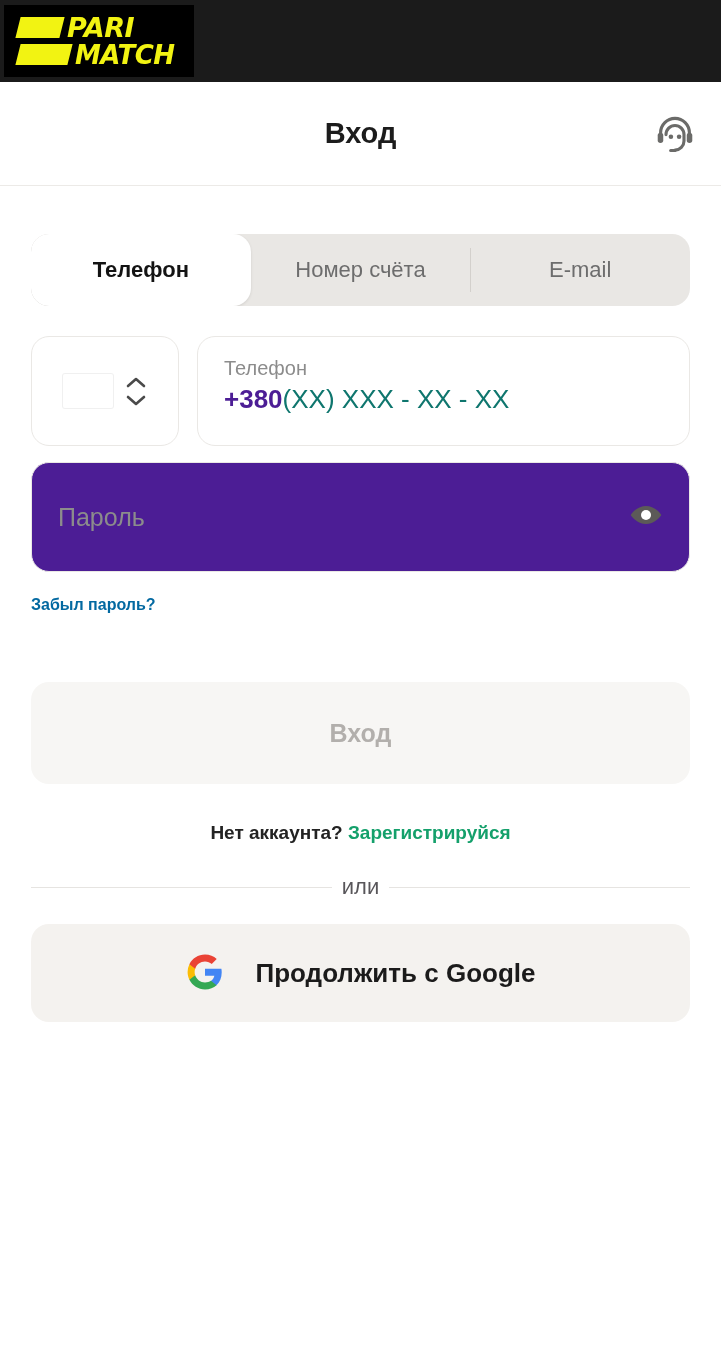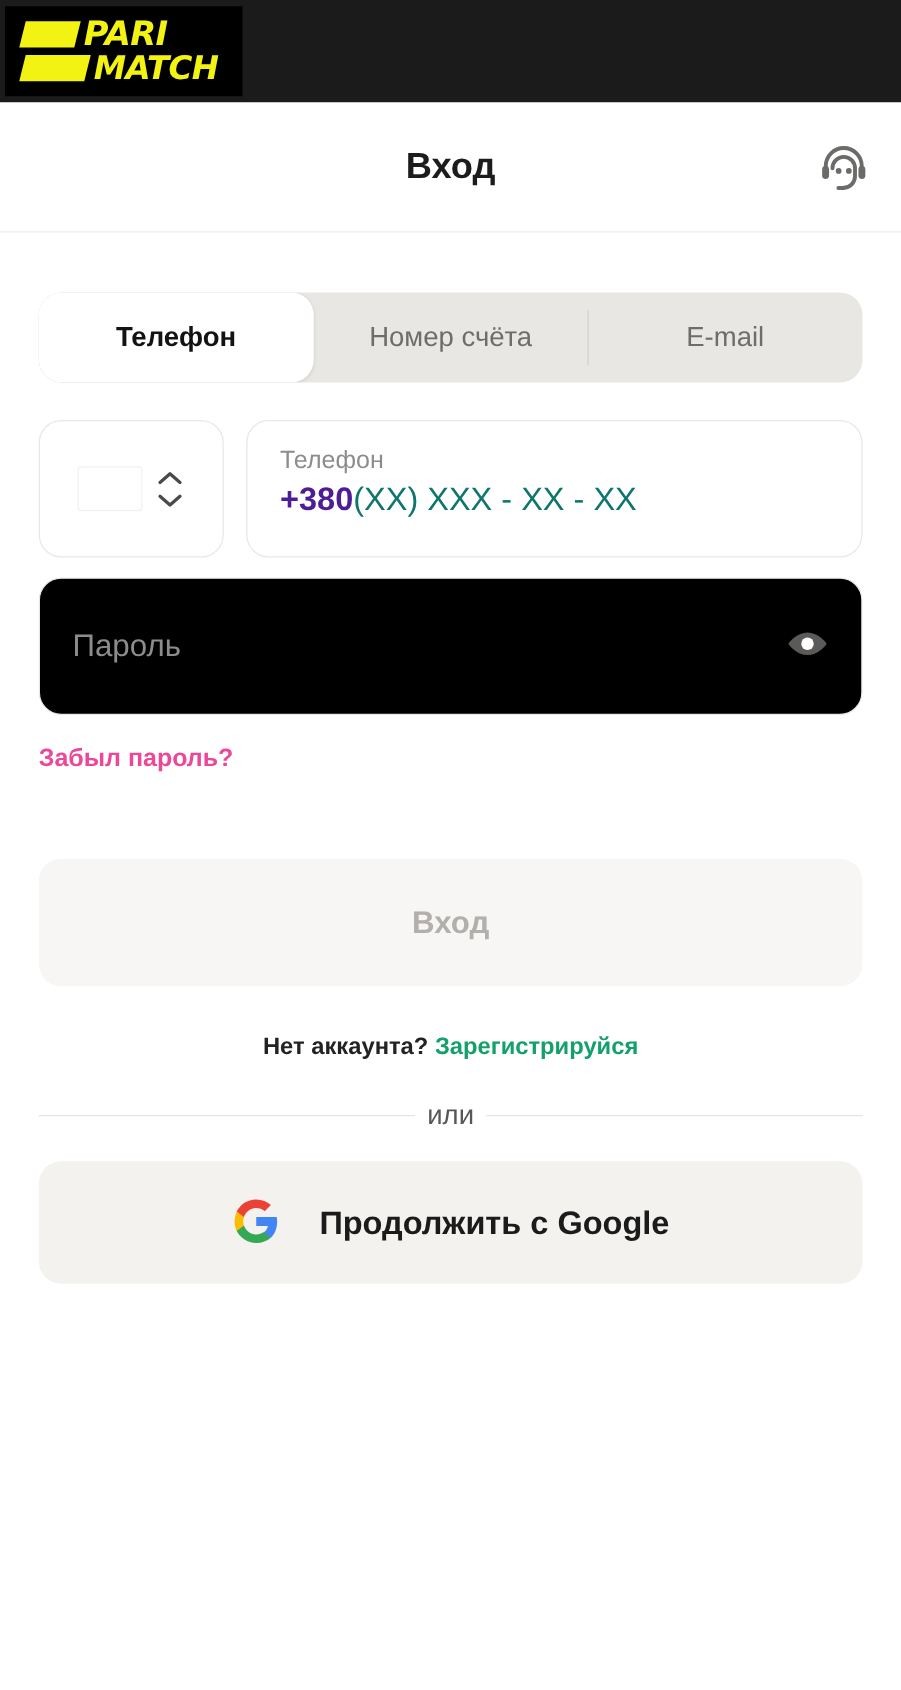--- a/index.html
+++ b/index.html
@@ -187,37 +187,37 @@
   }
   .phone-prefix { color: #4c1d95; font-weight: 700; text-align: right; }
   .phone-mask { color: #0f766e; text-align: right; }
 
   
   .password-field {
     margin-top: 16px;
     height: 110px;
     border: 1px solid #eae8e5;
     border-radius: 18px;
-    background: #000000;
+    background: #4c1d95;
     display: flex;
     align-items: center;
     justify-content: space-between;
     padding: 0 26px;
     cursor: text;
     text-align: center;
   }
   .password-placeholder { font-size: 25px; color: #8c8c8c; }
   .eye-icon { width: 34px; height: 34px; cursor: pointer; }
 
   .forgot-link {
     display: inline-block;
     margin-top: 24px;
-    font-size: 20px;
-    font-weight: 700;
-    color: #ec4899;
+    font-size: 16px;
+    font-weight: 700;
+    color: #0369a1;
     text-decoration: none;
     cursor: pointer;
   }
 
   
   .submit-btn {
     margin-top: 68px;
     width: 100%;
     height: 102px;
     background: #f7f6f4;

